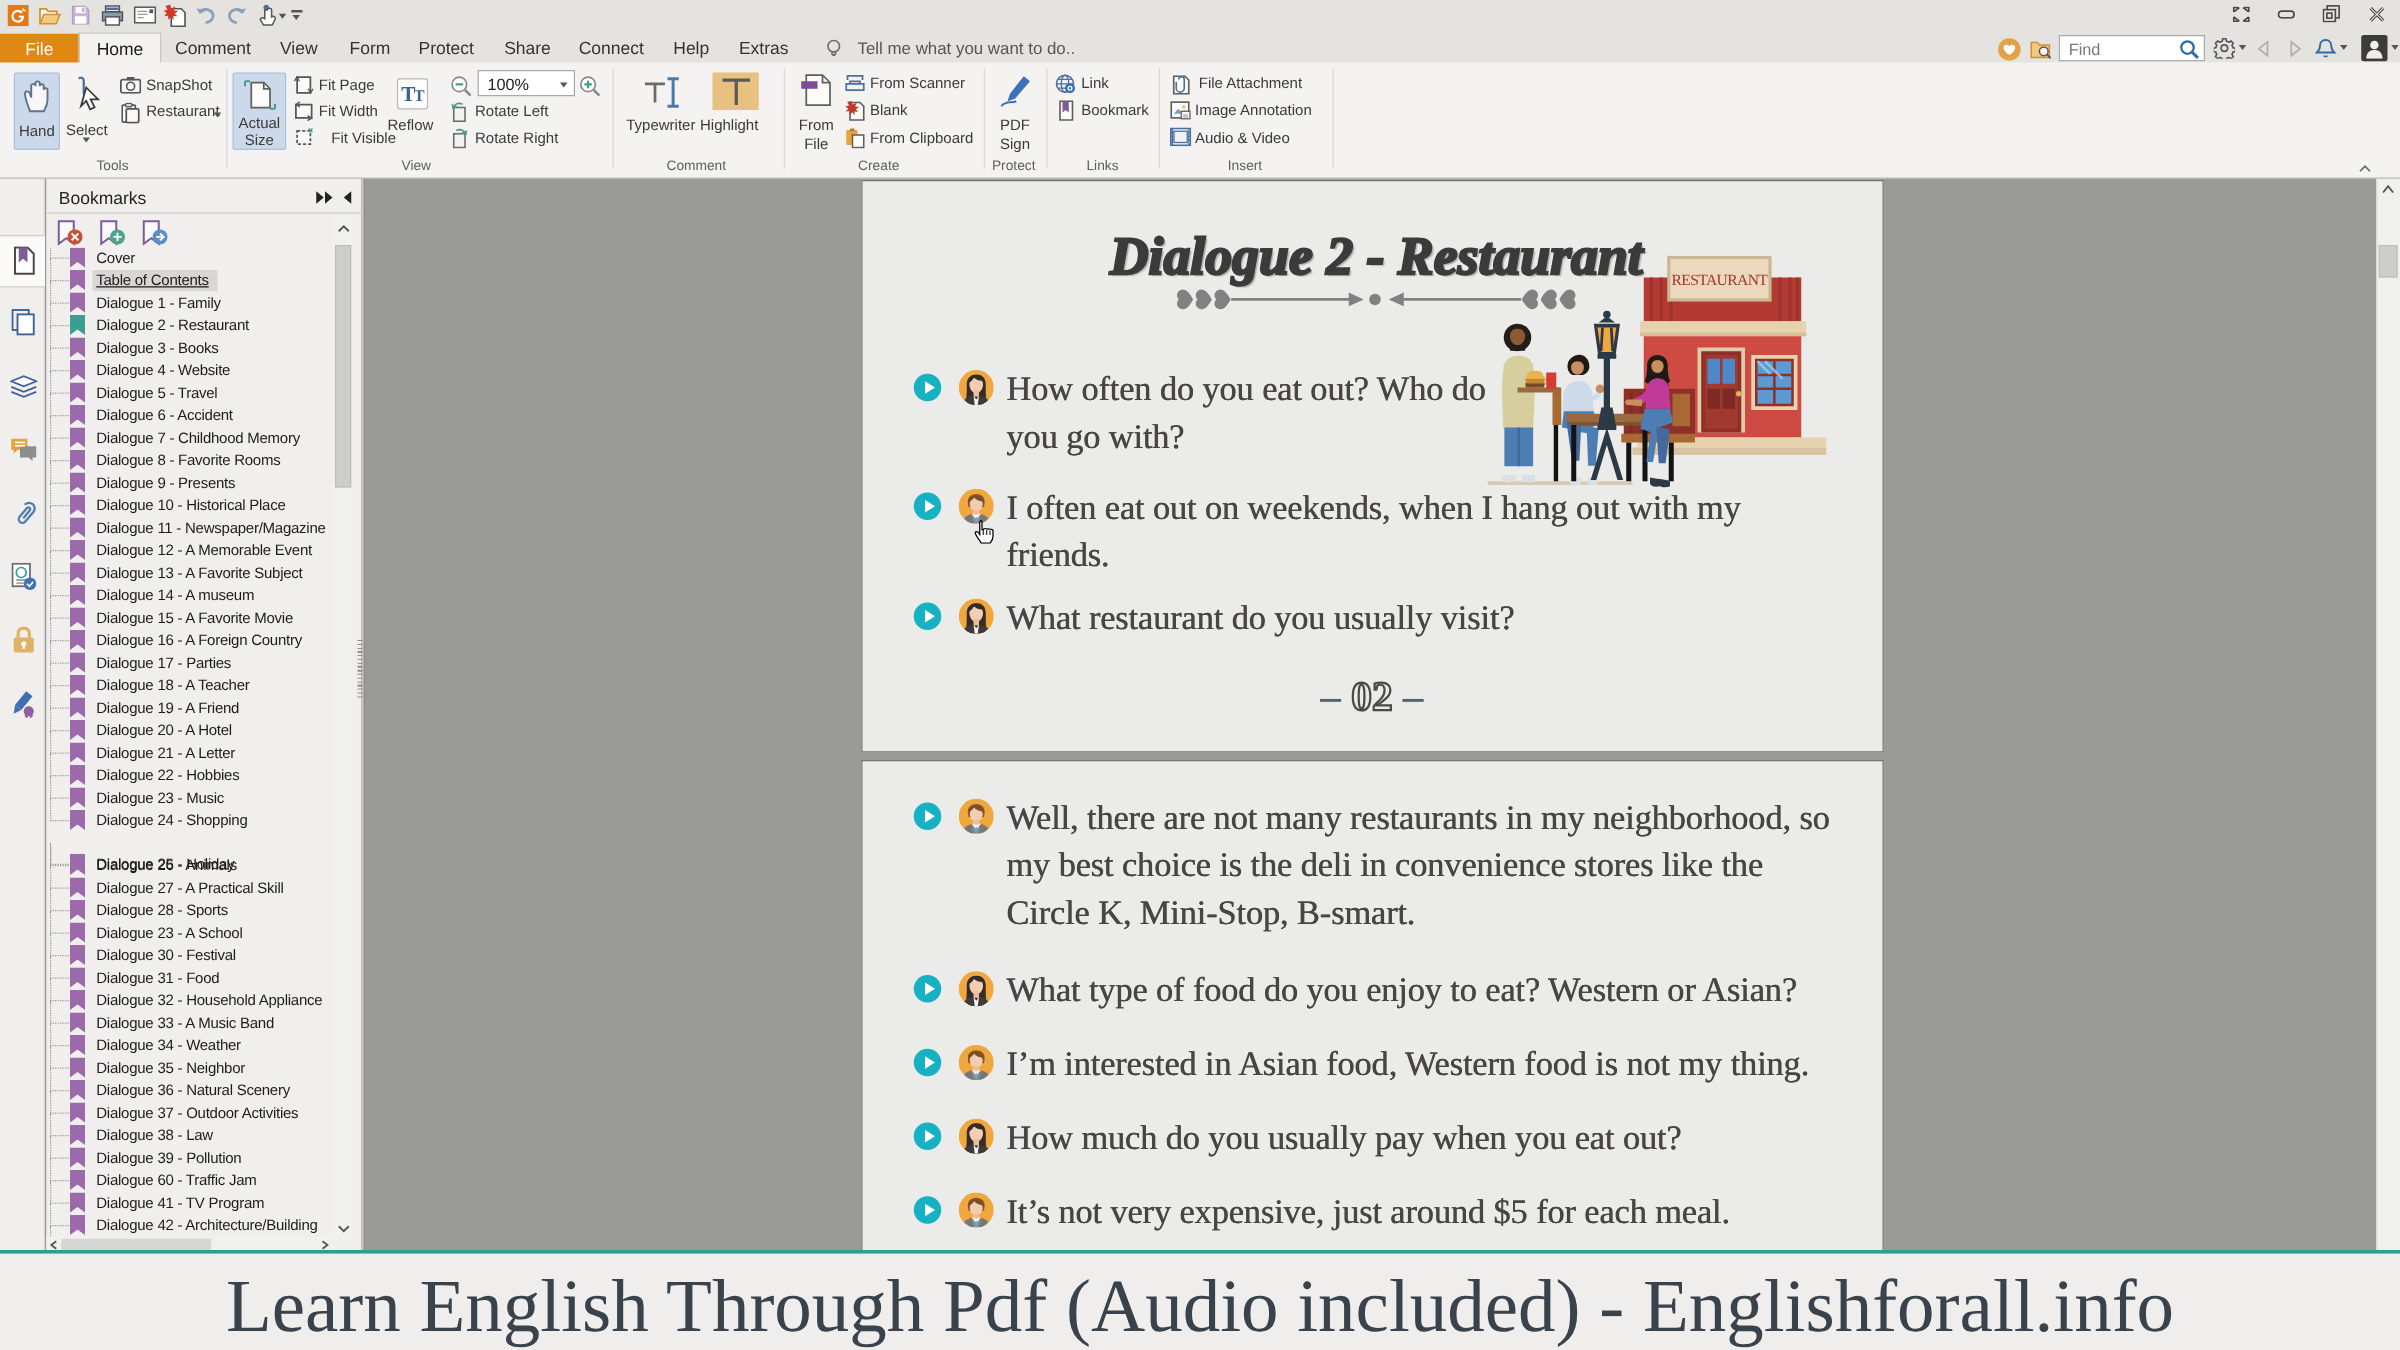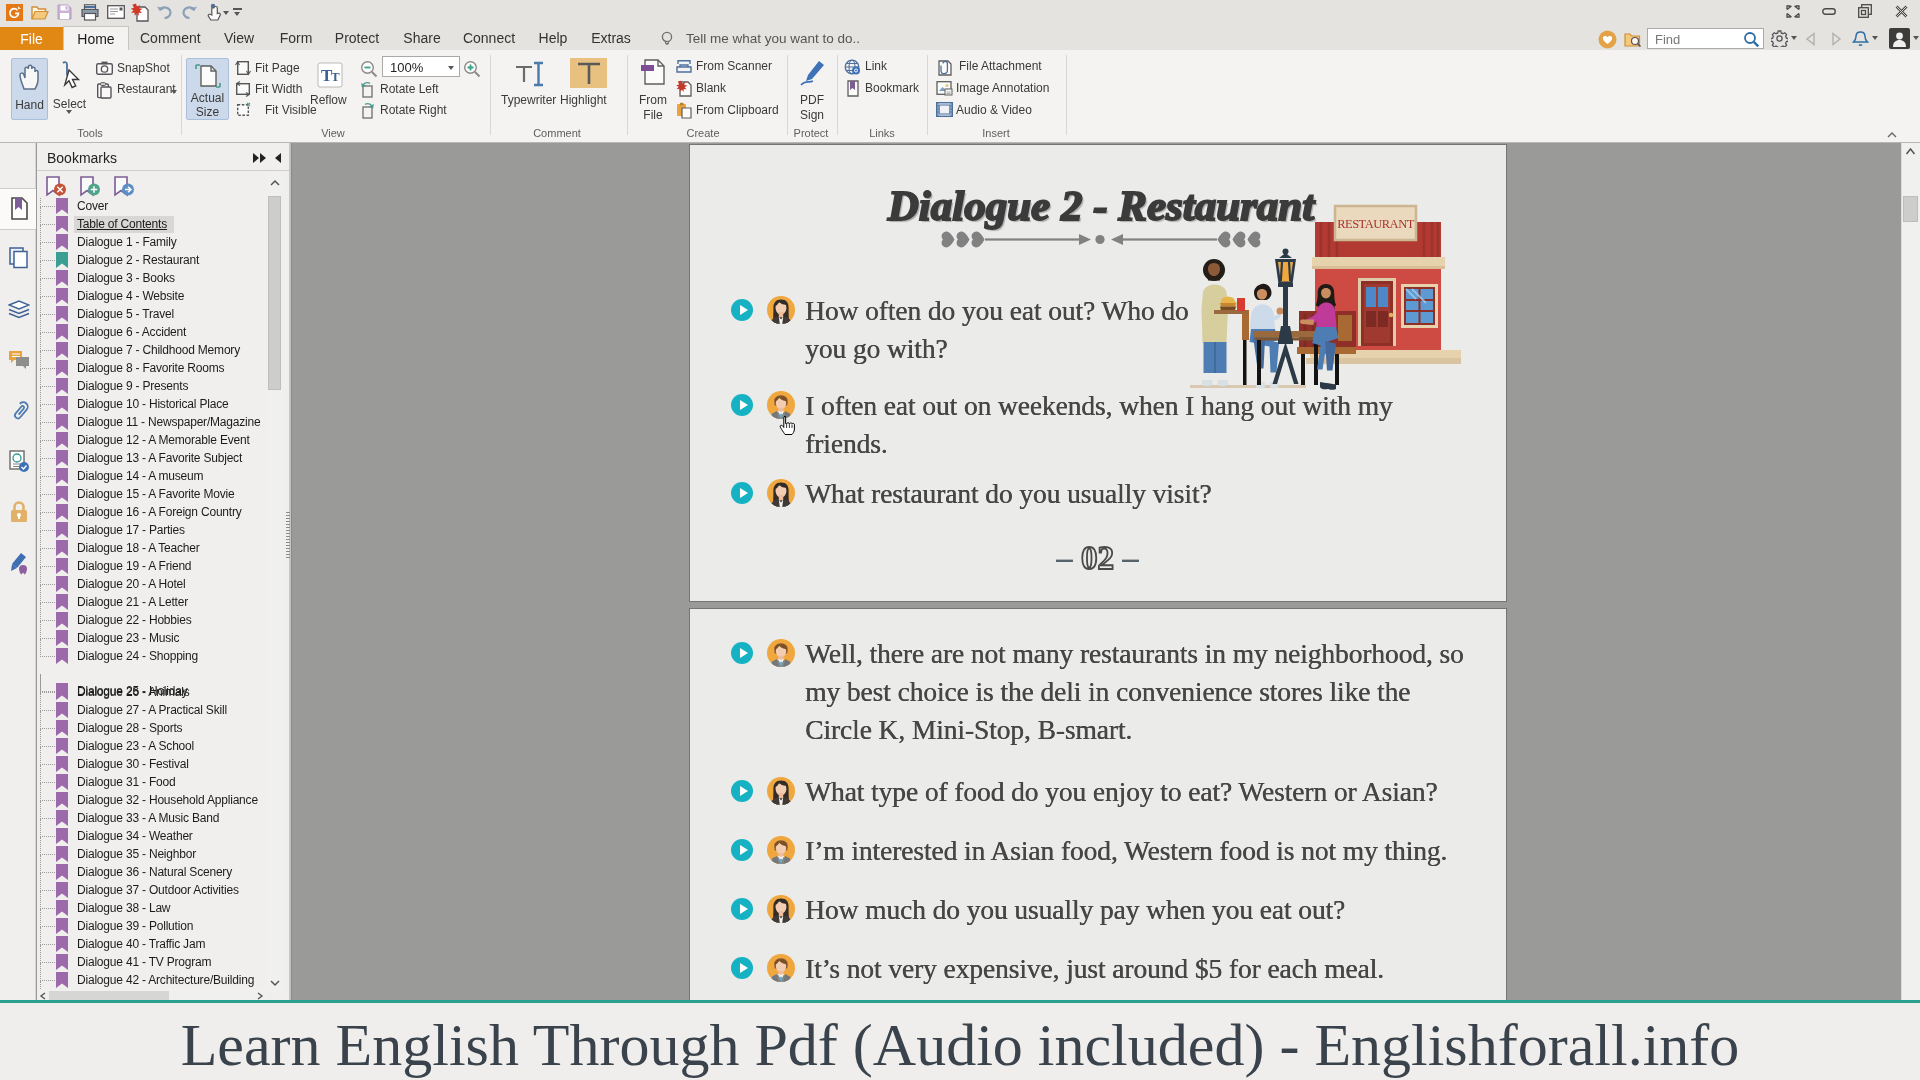--- a/index.html
+++ b/index.html
@@ -752,21 +752,21 @@
           <path d="M1 0 h12 v16 l-6 -4.5 l-6 4.5 z" fill="#9c6aaa"></path>
         </svg>
         <div style="position:absolute;left:40px;top:1px;font-size:12px;color:#1c1c1c;white-space:nowrap;letter-spacing:-0.2px;">Dialogue 39 - Pollution</div>
       </div>
   <div style="position:absolute;left:0;top:738px;width:252px;height:18px;">
         <div style="position:absolute;left:3px;top:8px;width:15px;height:1px;border-top:1px dotted #9a9a98;"></div>
         <div style="position:absolute;left:3px;top:-9px;width:1px;height:18px;border-left:1px dotted #9a9a98;"></div>
         <svg style="position:absolute;left:18px;top:0px;" width="14" height="17" viewBox="0 0 14 17">
           <path d="M1 0 h12 v16 l-6 -4.5 l-6 4.5 z" fill="#9c6aaa"></path>
         </svg>
-        <div style="position:absolute;left:40px;top:1px;font-size:12px;color:#1c1c1c;white-space:nowrap;letter-spacing:-0.2px;">Dialogue 40 - Traffic Jam</div>
+        <div style="position:absolute;left:40px;top:1px;font-size:12px;color:#1c1c1c;white-space:nowrap;letter-spacing:-0.2px;">Dialogue 60 - Traffic Jam</div>
       </div>
   <div style="position:absolute;left:0;top:756px;width:252px;height:18px;">
         <div style="position:absolute;left:3px;top:8px;width:15px;height:1px;border-top:1px dotted #9a9a98;"></div>
         <div style="position:absolute;left:3px;top:-9px;width:1px;height:18px;border-left:1px dotted #9a9a98;"></div>
         <svg style="position:absolute;left:18px;top:0px;" width="14" height="17" viewBox="0 0 14 17">
           <path d="M1 0 h12 v16 l-6 -4.5 l-6 4.5 z" fill="#9c6aaa"></path>
         </svg>
         <div style="position:absolute;left:40px;top:1px;font-size:12px;color:#1c1c1c;white-space:nowrap;letter-spacing:-0.2px;">Dialogue 41 - TV Program</div>
       </div>
   <div style="position:absolute;left:0;top:774px;width:252px;height:18px;">

